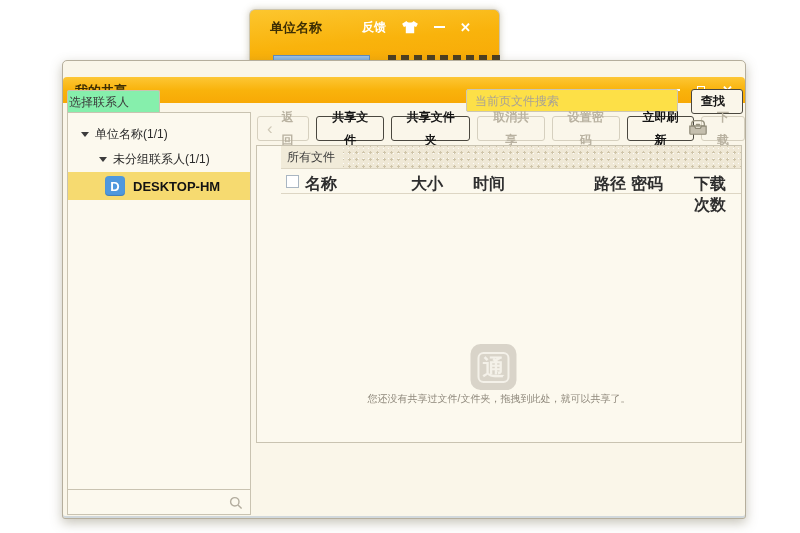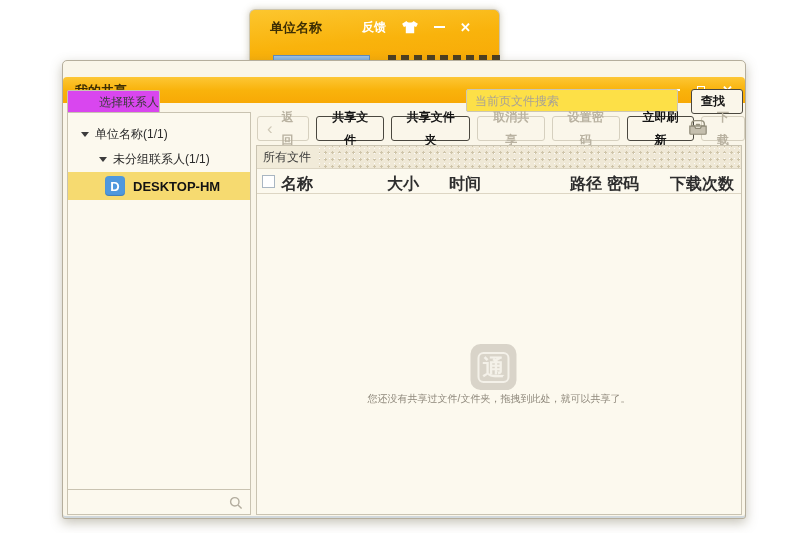--- a/index.html
+++ b/index.html
@@ -27,23 +27,23 @@
     background:#faf6e9; border:1px solid #b5ae9c; border-radius:5px 5px 3px 3px;
     box-shadow:0 4px 12px rgba(95,85,55,.35), inset 0 -2px 0 rgba(160,180,205,.45); }
   .titlebar { position:absolute; left:0; top:16px; right:0; height:26px;
     background:linear-gradient(180deg,#fdc735 0%, #f9b30c 50%, #f8a905 100%);
     border-radius:4px 4px 0 0; }
   .titlebar .win-title { position:absolute; left:12px; top:5px; font-size:13px; font-weight:700; color:#3d2e04; }
   .win-controls { position:absolute; right:12px; top:0; height:26px; display:flex; align-items:center; gap:17px; }
   .maxbox { display:block; width:8px; height:8px; border:1.5px solid #ffffff; }
 
   
-  .tab { position:absolute; left:4px; top:29px; width:93px; height:23px; background:#d946ef;
+  .tab { position:absolute; left:4px; top:29px; width:93px; height:23px; background:#86efac;
     border:1px solid #c9c3b1; border-bottom:none; border-radius:2px 2px 0 0;
-    font-size:12px; color:#3a3a3a; line-height:22px; padding-left:1px; cursor:pointer;text-align:right; }
+    font-size:12px; color:#3a3a3a; line-height:22px; padding-left:1px; cursor:pointer; }
   .tree-panel { position:absolute; left:4px; top:51px; width:184px; height:378px;
     background:#fcf9ee; border:1px solid #c9c3b1; padding-top:9px; }
   .trow { height:25px; display:flex; align-items:center; font-size:12px; color:#2b2b2b; cursor:pointer; }
   .trow.r1 { padding-left:13px; }
   .trow.r2 { padding-left:31px; }
   .trow.sel { height:28px; background:#f6da70; padding-left:37px; font-weight:700; font-size:13px; color:#131313; }
   .tri { width:0; height:0; border-left:4px solid transparent; border-right:4px solid transparent;
     border-top:5px solid #3c3c3c; margin-right:6px; flex:none; }
   .dicon { width:20px; height:20px; border-radius:4px; background:#4f98dd; color:#ffffff;
     font-weight:700; font-size:13px; display:flex; align-items:center; justify-content:center;
@@ -62,22 +62,22 @@
   
   .toolbar { position:absolute; left:194px; top:55px; height:25px; display:flex; gap:7px; align-items:center; }
   .tbtn { height:25px; padding:0 9px; background:#faf6ea; border:1px solid #4a473f; border-radius:3px;
     font-size:12px; font-weight:700; color:#141414; line-height:23px; cursor:pointer;
     display:inline-flex; align-items:center; font-family:"Liberation Sans", sans-serif; }
   .tbtn.off { border-color:#d6d0bf; color:#b9b2a1; }
   .chev { font-size:17px; line-height:1; color:#cfc8b6; margin-right:3px; font-weight:400; }
   .tray-icon { position:absolute; left:624px; top:56px; cursor:pointer; }
 
   
-  .list-panel { position:absolute; left:193px; top:84px; width:486px; height:370px;
-    background:#fcf9ee; border:1px solid #c9c3b1; }
+  .list-panel { position:absolute; left:193px; top:84px; width:486px; height:298px;
+    background:#fcf9ee; border:1px solid #c9c3b1;padding-left:24px; }
   .allfiles { position:relative; height:23px; border-bottom:1px solid #ddd6c4;
     background-color:#efe8d6;
     background-image:
       radial-gradient(rgba(255,255,255,.95) 26%, rgba(255,255,255,0) 27%),
       radial-gradient(rgba(168,154,116,.45) 26%, rgba(0,0,0,0) 27%);
     background-size:5px 5px, 7px 7px; background-position:0 0, 2px 3px; }
   .allfiles span { position:absolute; left:0; top:0; height:22px; line-height:22px;
     padding:0 8px 0 6px; font-size:12px; color:#3a3a3a; background:#f1ebd9; }
   .thead { position:relative; height:25px; border-bottom:1px solid #ddd6c4; background:#fcf9ee;
     font-size:16px; font-weight:700; color:#2e2e2e; }

